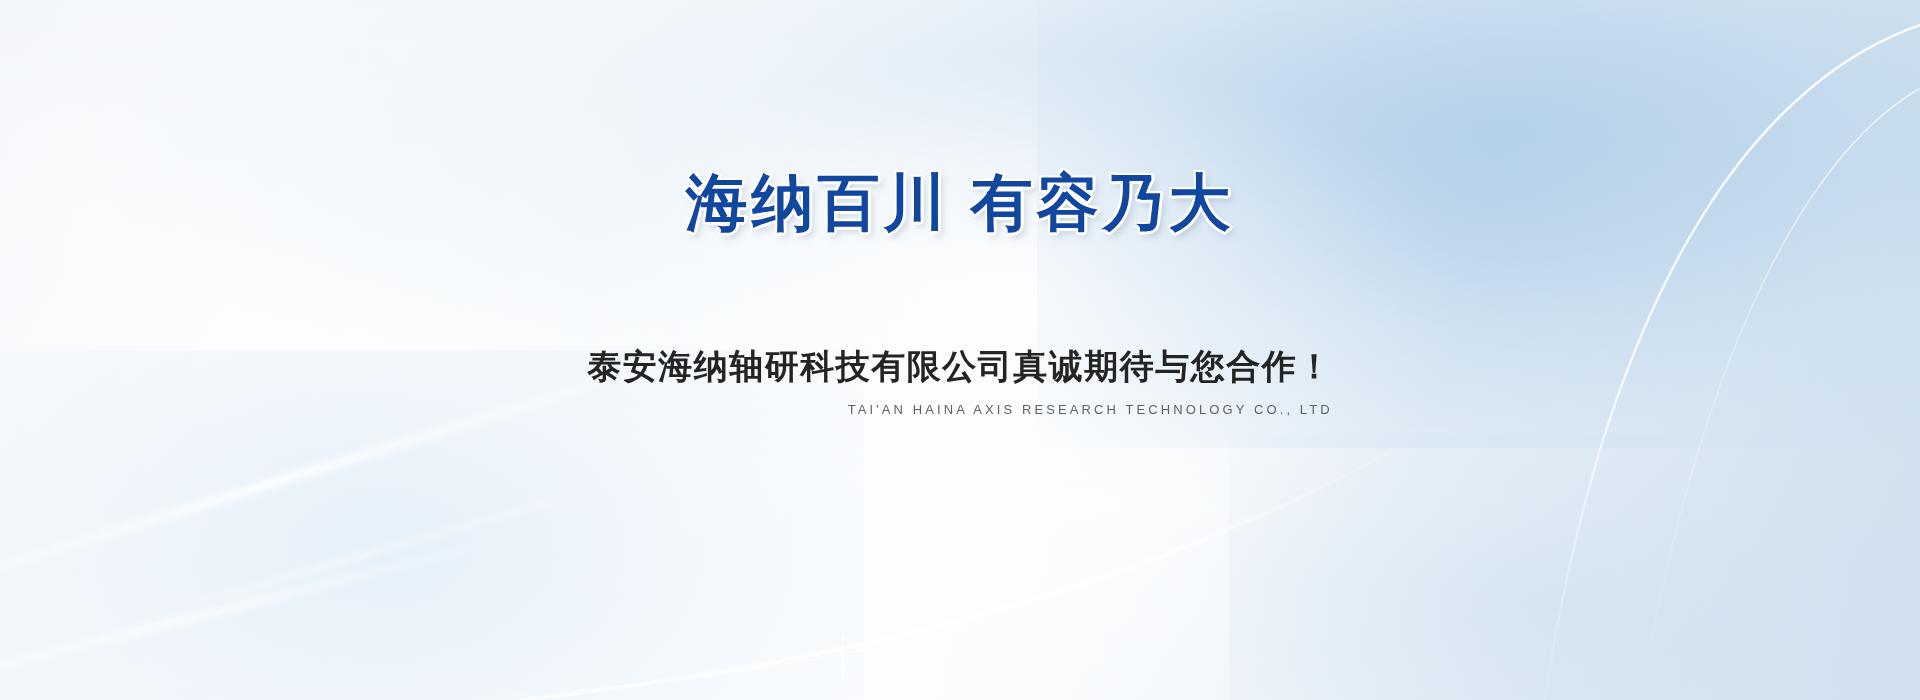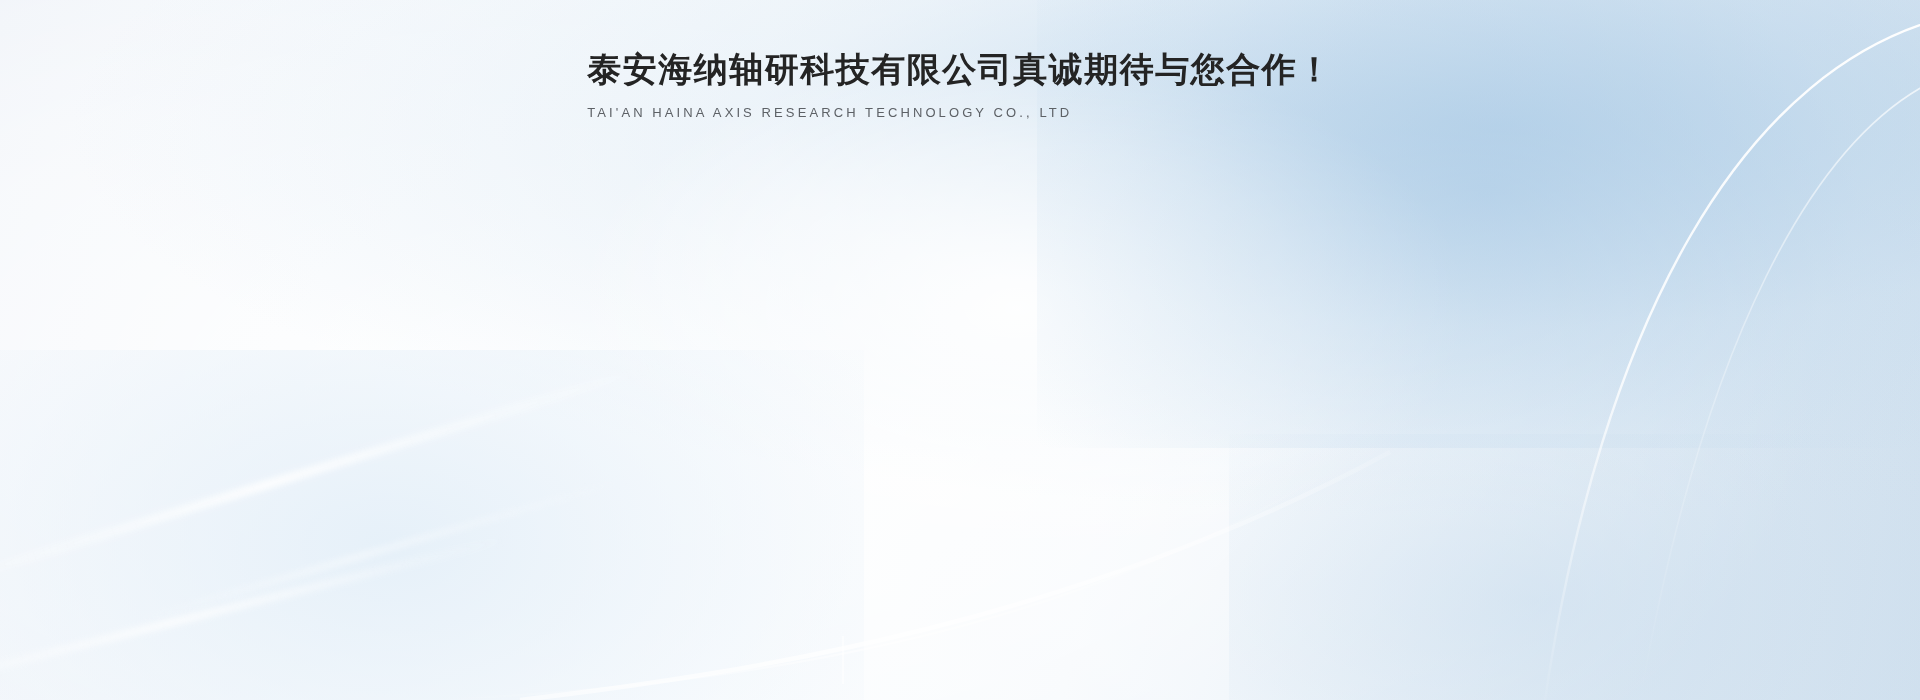--- a/index.html
+++ b/index.html
@@ -121,22 +121,22 @@
       -2px -2px 0 #ffffff,
        2px -2px 0 #ffffff,
       -2px  2px 0 #ffffff,
        2px  2px 0 #ffffff,
        0px  3px 0 #ffffff,
        3px  0px 0 #ffffff,
        4px  5px 7px rgba(120,140,170,0.35);
   }
 
   .subtitle-block {
-    margin-top: 48px;
-    text-align: left;
+    margin-top: 108px;
+    text-align: right;
   }
 
   .subtitle-cn {
     font-size: 34px;
     font-weight: 700;
     color: #242424;
     letter-spacing: 1.5px;
     white-space: nowrap;
     line-height: 1.25;
   }
@@ -191,20 +191,21 @@
     <path d="M1545,700 C1600,330 1740,60 1960,14" fill="none" stroke="url(#arcFadeTR)" stroke-width="2.4"></path>
     <path d="M1640,700 C1700,360 1810,120 1960,70" fill="none" stroke="url(#arcFadeTR2)" stroke-width="1.6"></path>
 
     <path d="M520,700 C760,672 1080,620 1390,452" fill="none" stroke="url(#arcFadeBot)" stroke-width="4.5" opacity="0.9"></path>
     <path d="M430,700 C720,688 1060,640 1330,470" fill="none" stroke="url(#arcFadeBot2)" stroke-width="2.2"></path>
 
     <path d="M843,636 L843,684" fill="none" stroke="#ffffff" stroke-width="2" opacity="0.55"></path>
   </svg>
 
   <div class="content">
+    <div class="headline">海纳百川 有容乃大</div>
 
     <div class="subtitle-block">
       <div class="subtitle-cn">泰安海纳轴研科技有限公司真诚期待与您合作！</div>
       <div class="subtitle-en">TAI'AN HAINA AXIS RESEARCH TECHNOLOGY CO., LTD</div>
     </div>
   </div>
 
 </div>
 
 </body></html>

